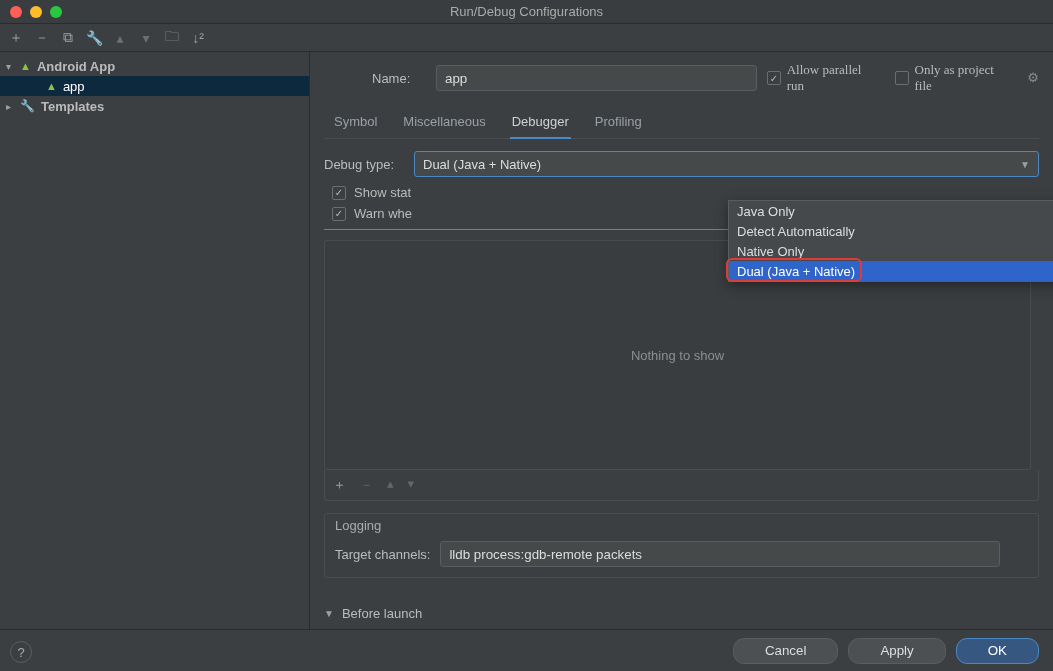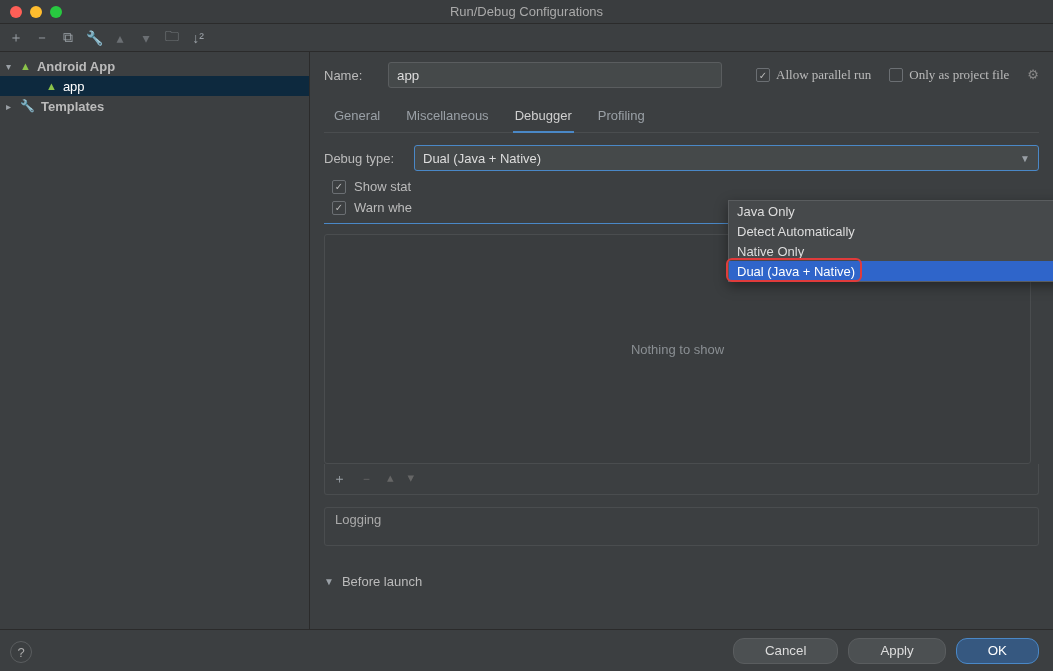--- a/index.html
+++ b/index.html
@@ -33,21 +33,21 @@
   .tb-icon.dim{ color:#6b6f73;}
   .main { display:flex; height: calc(671px - 24px - 28px); }
   .sidebar { width:310px; background:#3c3f41; border-right:1px solid #2b2b2b; padding-top:4px;}
   .tree-row { display:flex; align-items:center; height:20px; padding-left:6px; color:#bbb;}
   .tree-row .arrow { width:14px; color:#9aa0a6; font-size:10px;}
   .tree-row.selected { background:#0d293e; color:#fff;}
   .and-icon { color:#8bc34a; font-size:11px; margin-right:6px;}
   .wrench { color:#9aa0a6; margin-right:6px; font-size:12px;} .indent2{ padding-left:46px;}
   .bold{font-weight:600;}
   .content { flex:1; position:relative; padding:10px 14px 0 14px; }
-  .row { display:flex; align-items:center; margin-bottom:10px; gap:10px;}
+  .row { display:flex; align-items:center; margin-bottom:10px; gap:10px;margin-left:48px;}
   .label { color:#bbb; min-width:54px;}
   .text-input { background:#45494a; border:1px solid #5a5d5f; color:#ddd; height:26px; padding:0 8px; border-radius:3px;}
   .name-input{ width:334px;}
   .checkbox { width:14px; height:14px; border:1px solid #6b6f73; border-radius:2px; display:inline-flex; align-items:center; justify-content:center; font-size:10px; color:#bbb; }
   .checkbox.checked::before{content:"✓";}
   .gear-small{ color:#888; font-size:13px;}
   .tabs { display:flex; gap:22px; border-bottom:1px solid #4a4d4f; margin:14px 0 12px 0; padding-left:8px;}
   .tab { color:#9aa0a6; padding:6px 2px 8px 2px; cursor:default;}
   .tab.active{ color:#d0d0d0; border-bottom:2px solid #4a88c7; margin-bottom:-1px;}
   .form-row{ display:flex; align-items:center; gap:10px; margin-bottom:8px;}
@@ -140,21 +140,21 @@
         </label>
         <label style="display:flex;align-items:center;gap:6px;">
           <span class="checkbox"></span>
           <span>Only as project file</span>
         </label>
         <span class="gear-small">⚙</span>
       </div>
     </div>
 
     <div class="tabs">
-      <div class="tab">General</div>
+      <div class="tab">Symbol</div>
       <div class="tab">Miscellaneous</div>
       <div class="tab active">Debugger</div>
       <div class="tab">Profiling</div>
     </div>
 
     <div class="form-row">
       <span class="form-label">Debug type:</span>
       <div class="select">
         <span>Dual (Java + Native)</span>
         <span class="caret">▼</span>
@@ -177,20 +177,24 @@
     </div>
     <div class="mini-toolbar">
       <span>＋</span>
       <span style="color:#666">－</span>
       <span style="color:#666">▴</span>
       <span style="color:#666">▾</span>
     </div>
 
     <div class="panel">
       <div class="ptitle">Logging</div>
+      <div style="display:flex;align-items:center;gap:10px;">
+        <span>Target channels:</span>
+        <input class="text-input tgt-input" value="lldb process:gdb-remote packets" style="">
+      </div>
     </div>
 
     <div class="collapser">
       <span class="arrow2">▼</span>
       <span>Before launch</span>
     </div>
 
     <div class="dropdown">
       <div class="dd-item">Java Only</div>
       <div class="dd-item">Detect Automatically</div>

